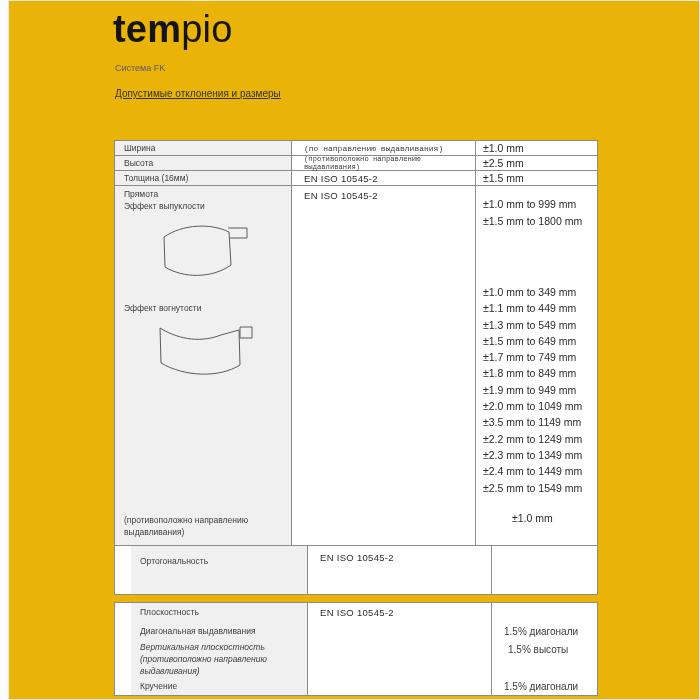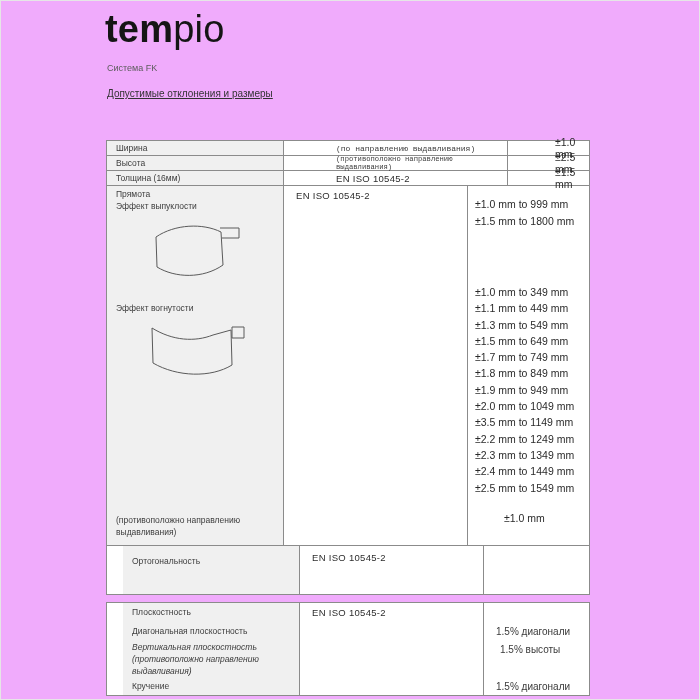--- a/index.html
+++ b/index.html
@@ -1,37 +1,37 @@
 <!DOCTYPE html>
 <html><head>
 <meta charset="utf-8">
 <style>
   * { margin:0; padding:0; box-sizing:border-box; }
   html,body { width:700px; height:700px; background:#fbfbfb; }
   body { font-family:"Liberation Sans", sans-serif; position:relative; }
-  .page { position:absolute; inset:0; background:#f0abfc; border:1px solid #e6e6e6; }
+  .page { position:absolute; inset:0; background:#eab308; border:1px solid #e6e6e6;margin-left:8px; }
   .abs { position:absolute; }
 
   
   .logo { left:104px; top:8px; font-size:38px; color:#151515; letter-spacing:0.2px; line-height:1.1; }
   .logo .bold { font-weight:700; }
   .logo .light { font-weight:400; }
   .subtitle { left:106px; top:62px; font-size:9px; color:#5c5c5c; }
   .toplink { left:106px; top:87px; font-size:10px; color:#333; text-decoration:underline; cursor:pointer; }
 
   
   .tbl { left:105px; width:484px; border:1px solid #8b8b8b; background:#fff; }
   .t1 { top:139px; }
   .t2 { top:601px; height:94px; }
   .row { display:flex; border-bottom:1px solid #8b8b8b; }
   .row:last-child { border-bottom:none;padding-left:16px; }
   .c1 { width:177px; background:#f0f0f0; border-right:1px solid #8b8b8b; position:relative; }
   .c2 { width:184px; border-right:1px solid #8b8b8b; position:relative; }
   .c3 { flex:1; position:relative; }
-  .rowS { height:15px; align-items:center;gap:40px; }
+  .rowS { height:15px; align-items:center; }
   .rowS .c1, .rowS .c2, .rowS .c3 { height:100%; display:flex; align-items:center; }
   .rowD { height:360px; }
   .rowE { height:48px; }
 
   .lbl  { font-size:8.5px; color:#3c3c3c; }
   .meth { font-size:8px;  color:#3c3c3c;font-family:Liberation Mono, monospace; }
   .meth.tight { font-size:7.2px; }
   .std  { font-size:9.5px; color:#2d2d2d; letter-spacing:0.3px; }
   .val  { font-size:10.5px; color:#2a2a2a; }
   .valsm{ font-size:10px; color:#3a3a3a; }
@@ -137,21 +137,21 @@
         <div class="abs std" style="left:12px; top:6px;">EN ISO 10545-2</div>
       </div>
       <div class="c3"></div>
     </div>
   </div>
 
   <div class="abs tbl t2">
     <div class="row" style="height:100%;">
       <div class="c1">
         <div class="abs lbl" style="left:9px; top:4px;">Плоскостность</div>
-        <div class="abs lbl" style="left:9px; top:23px;">Диагональная плоскостность</div>
+        <div class="abs lbl" style="left:9px; top:23px;">Диагональная выдавливания</div>
         <div class="abs lbl wrapnarrow" style="left:9px; top:38px;font-style:italic;">Вертикальная плоскостность (противоположно направлению выдавливания)</div>
         <div class="abs lbl" style="left:9px; top:78px;">Кручение</div>
       </div>
       <div class="c2">
         <div class="abs std" style="left:12px; top:4px;">EN ISO 10545-2</div>
       </div>
       <div class="c3">
         <div class="abs valsm" style="left:12px; top:23px;">1.5% диагонали</div>
         <div class="abs valsm" style="left:16px; top:41px;">1.5% высоты</div>
         <div class="abs valsm" style="left:12px; top:78px;">1.5% диагонали</div>

